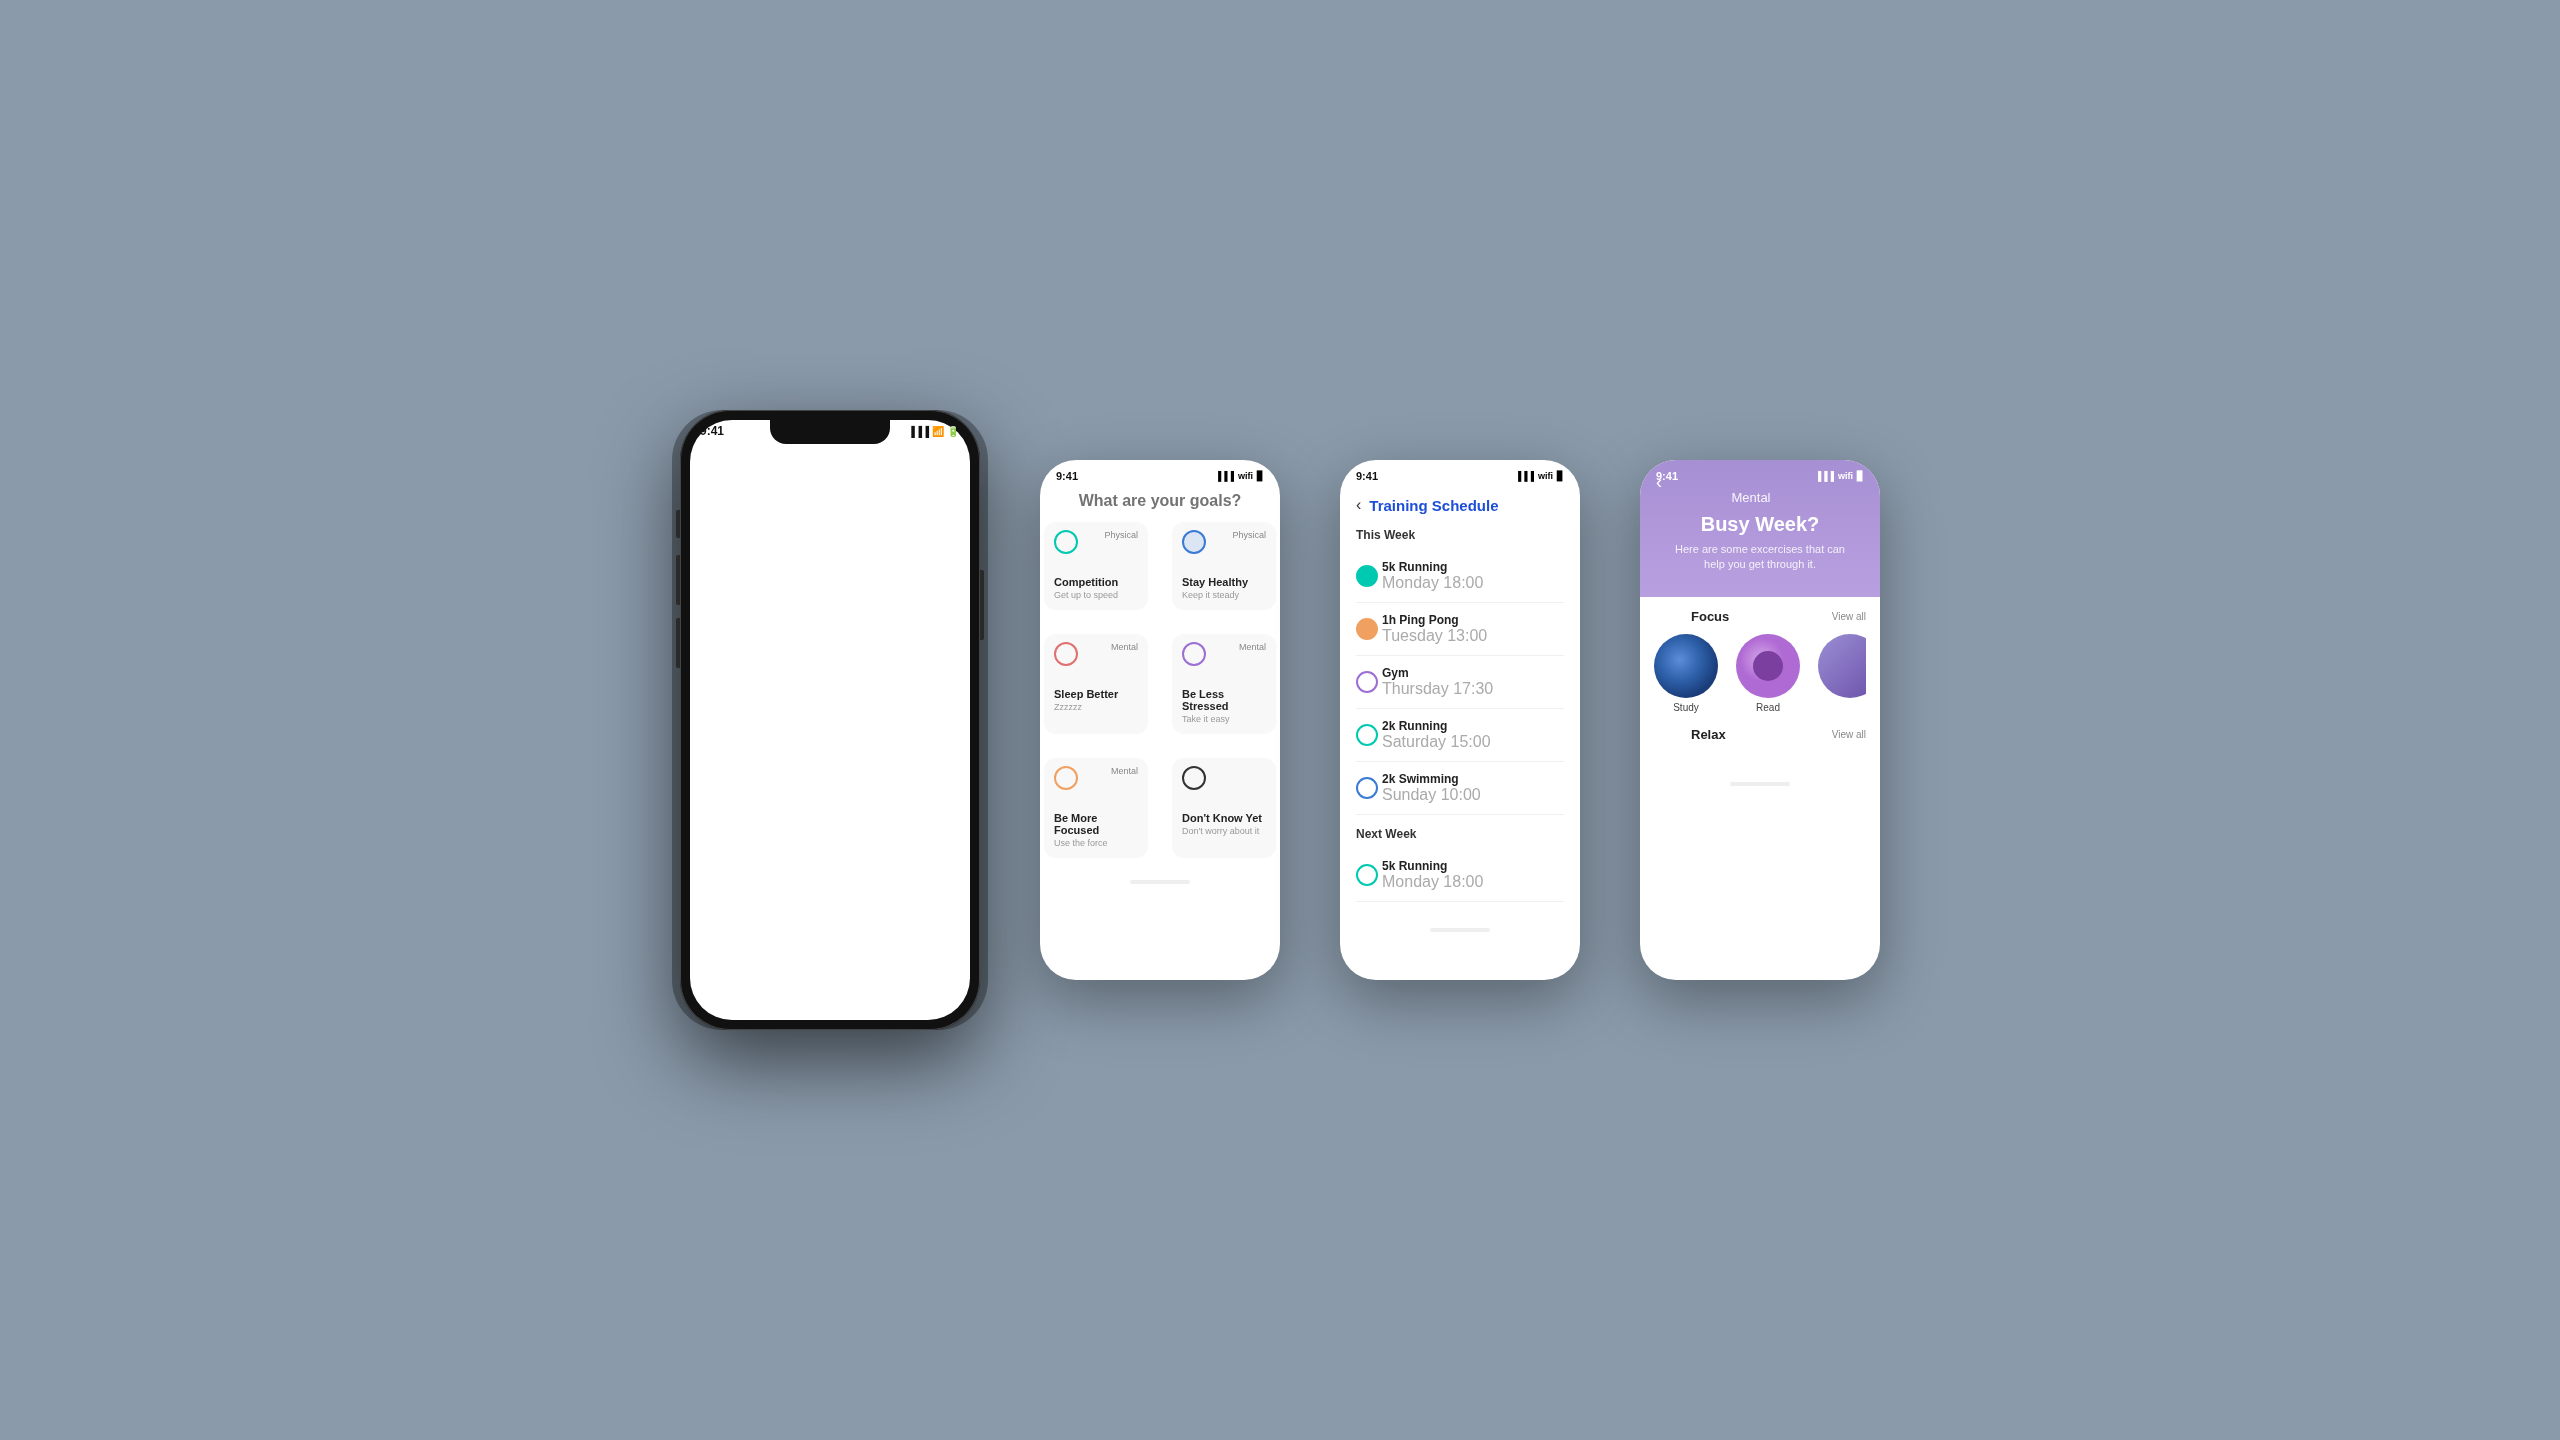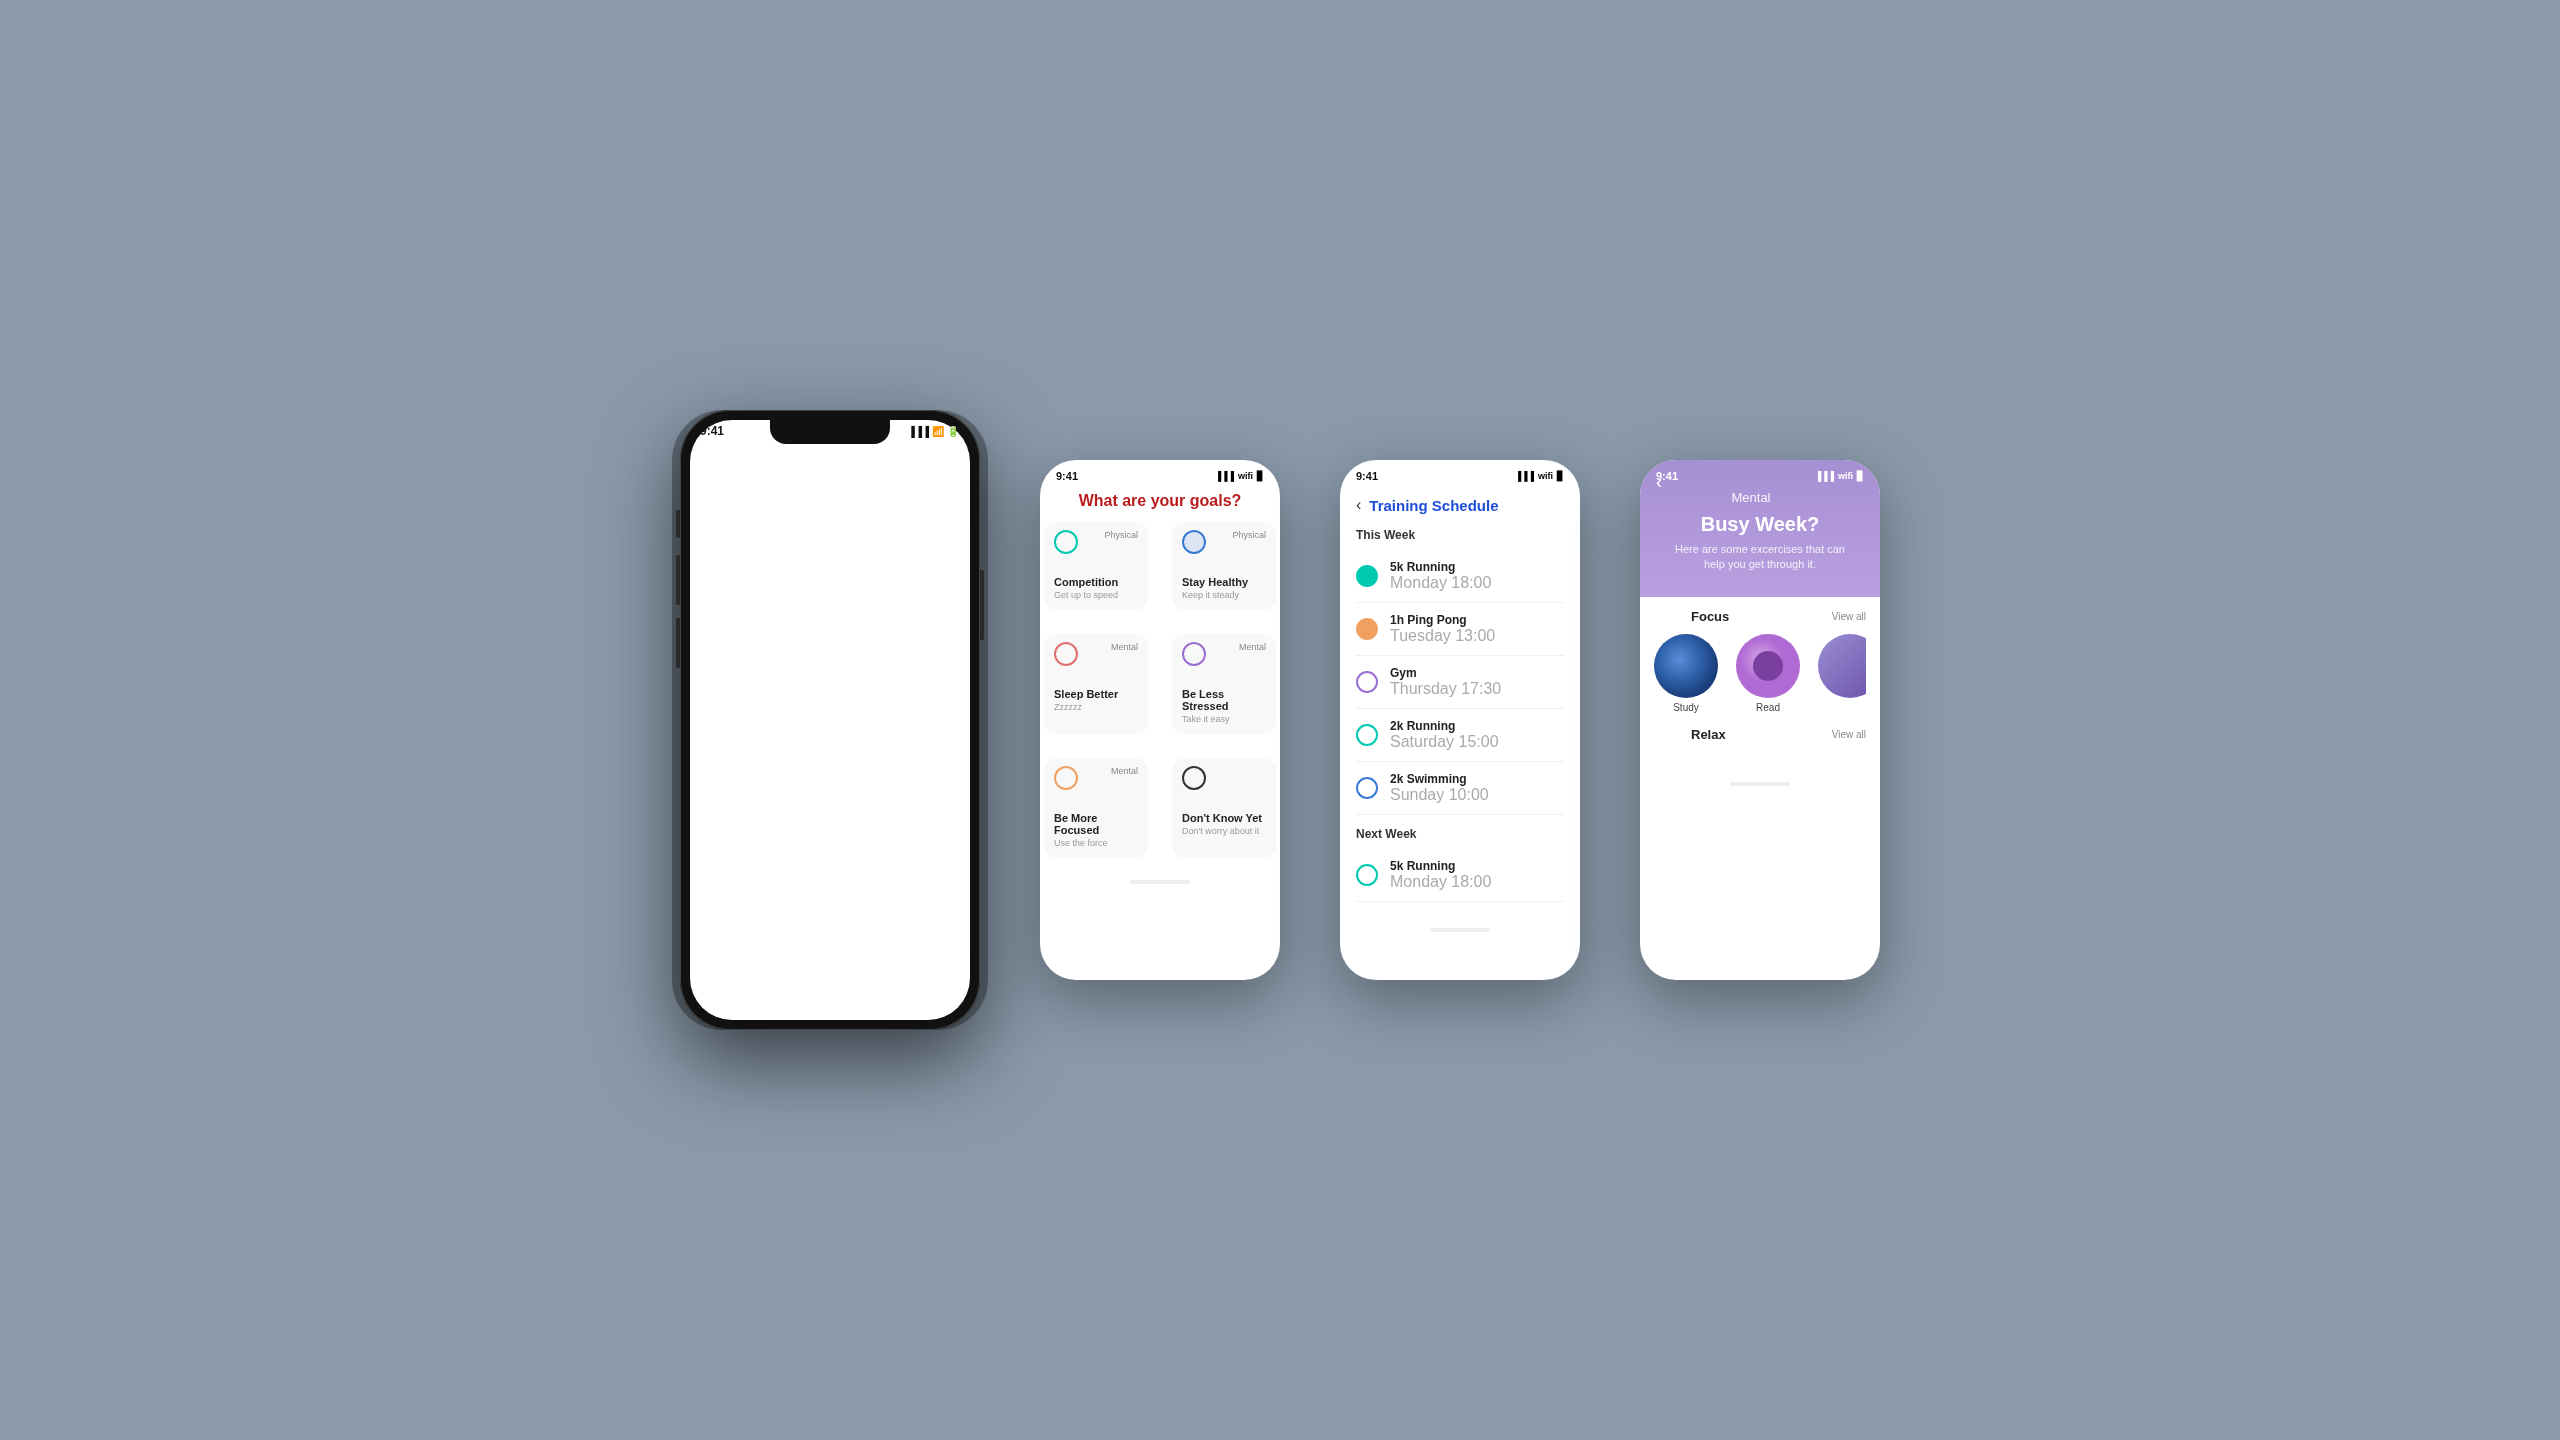--- a/index.html
+++ b/index.html
@@ -115,21 +115,21 @@
       padding: 4px 16px 8px;
     }
     .schedule-list {
       padding: 0 16px;
     }
     .schedule-item {
       display: flex;
       align-items: center;
       padding: 10px 0;
       border-bottom: 1px solid #f0f0f0;
-      gap: 12px;
+      gap: 4px;
     }
     .schedule-dot {
       width: 22px;
       height: 22px;
       border-radius: 50%;
       border: 2.5px solid;
       flex-shrink: 0;
     }
     .schedule-dot.teal-fill { background: #00c9b1; border-color: #00c9b1; }
     .schedule-dot.orange-fill { background: #f0a060; border-color: #f0a060; }
@@ -364,21 +364,21 @@
 
   <div class="phone-screen goals-screen">
     <div class="status-bar">
       <span class="status-time">9:41</span>
       <div class="status-bar-icons">
         <span style="font-size:9px;">▐▐▐</span>
         <span style="font-size:9px;">wifi</span>
         <span style="font-size:9px;">▊</span>
       </div>
     </div>
-    <div class="goals-screen-title" style="text-align:center;font-size:16px;font-weight:700;color:#b91c1c;padding:6px 16px 12px;">
+    <div class="goals-screen-title" style="text-align:center;font-size:16px;font-weight:700;color:#737373;padding:6px 16px 12px;">
       <span>What are your goals?</span>
     </div>
     <div class="goals-grid">
 
       <div class="goal-card">
         <span class="cat-label">Physical</span>
         <div class="goal-icon teal"></div>
         <div class="goal-name">Competition</div>
         <div class="goal-desc">Get up to speed</div>
       </div>

